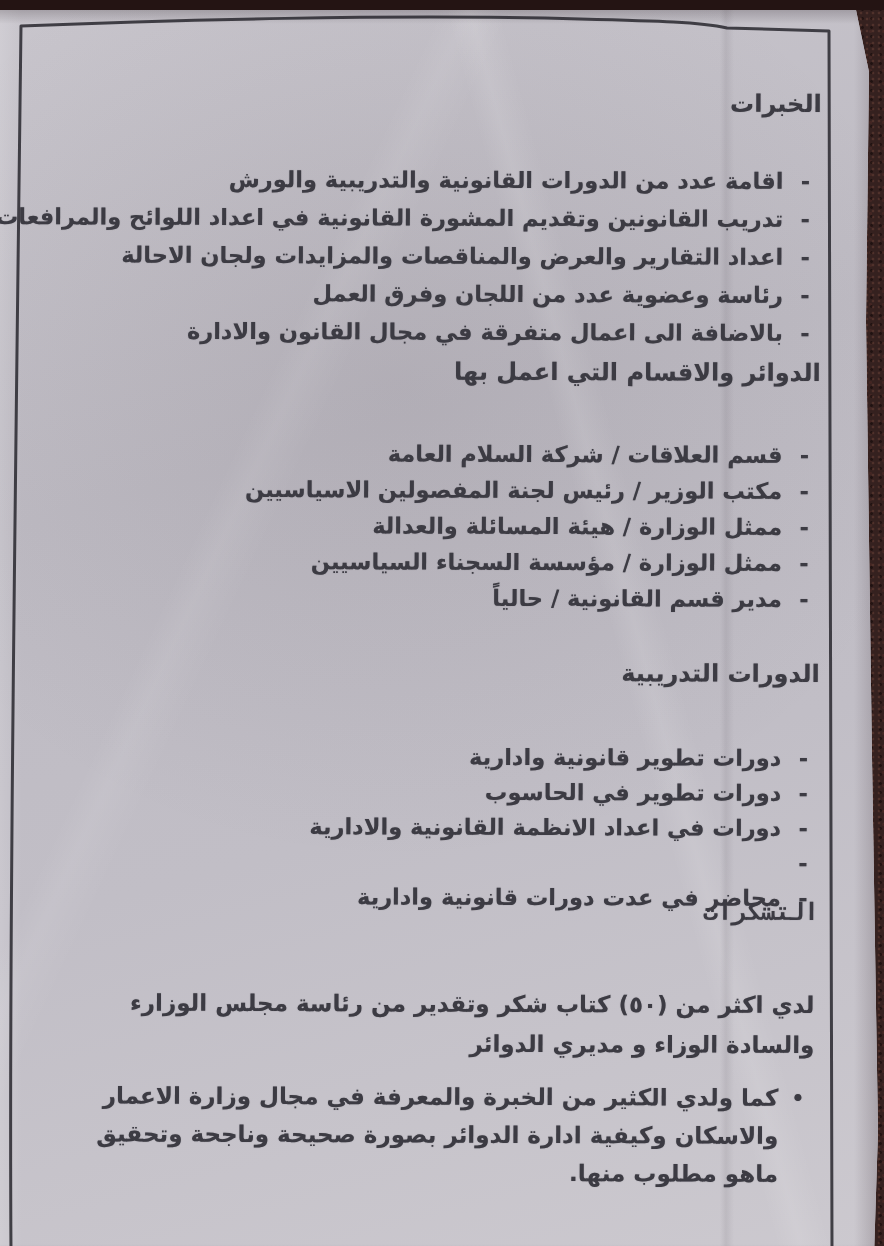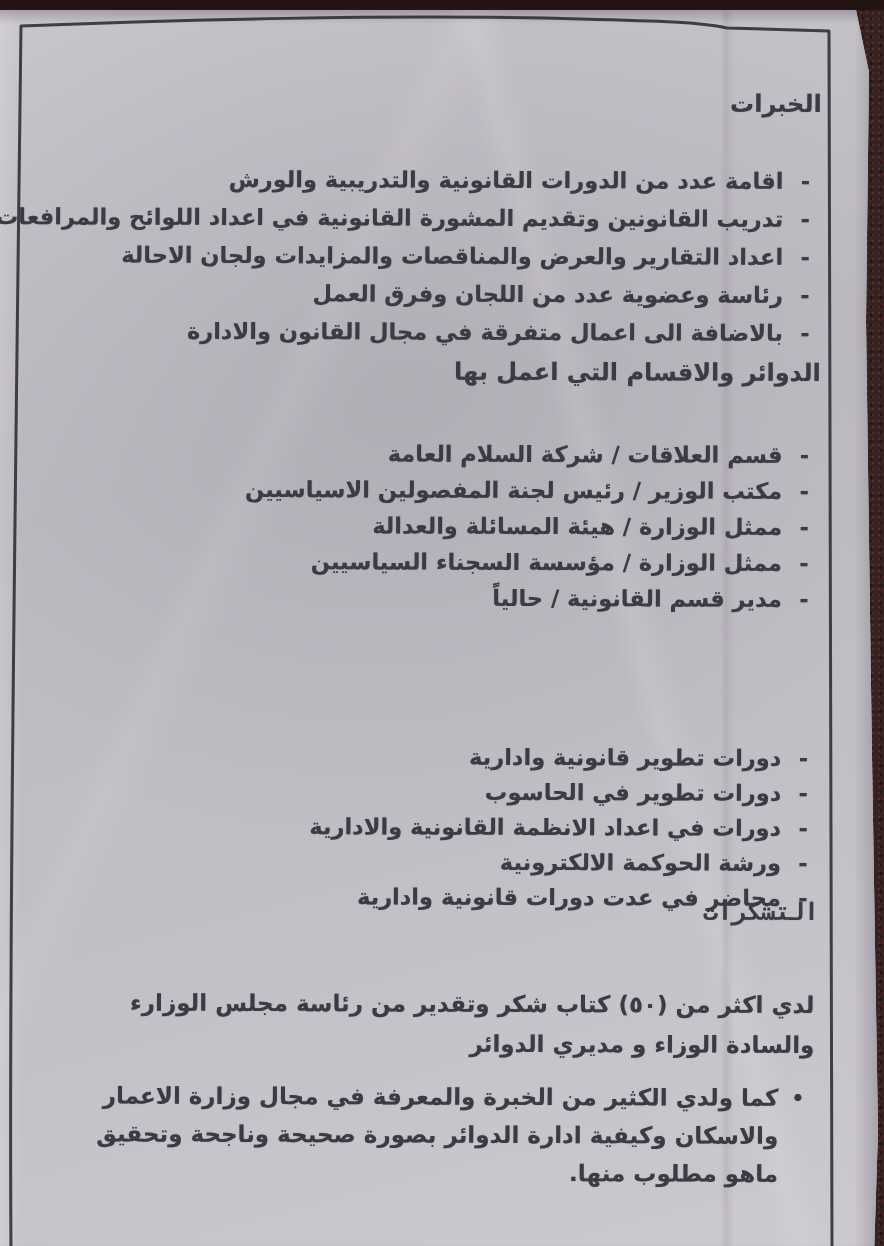--- a/index.html
+++ b/index.html
@@ -121,37 +121,37 @@
         <li>
           <span class="dash">-</span>
           <span class="txt">ممثل الوزارة / مؤسسة السجناء السياسيين</span>
         </li>
         <li>
           <span class="dash">-</span>
           <span class="txt">مدير قسم القانونية / حالياً</span>
         </li>
       </ul>
 
+      <div class="heading" id="h-train">الدورات التدريبية</div>
 
       <ul class="dash-list lh35" id="list-train">
         <li>
           <span class="dash">-</span>
           <span class="txt">دورات تطوير قانونية وادارية</span>
         </li>
         <li>
           <span class="dash">-</span>
           <span class="txt">دورات تطوير في الحاسوب</span>
         </li>
         <li>
           <span class="dash">-</span>
           <span class="txt">دورات في اعداد الانظمة القانونية والادارية</span>
         </li>
         <li>
           <span class="dash">-</span>
-          <span class="txt">ورشة الحوكمة الالكترونية</span>
         </li>
         <li>
           <span class="dash">-</span>
           <span class="txt">محاضر في عدت دورات قانونية وادارية</span>
         </li>
       </ul>
 
       <div class="heading" id="h-thanks">التشكرات</div>
 
       <p class="thanks-para" id="p-thanks">لدي اكثر من (٥٠) كتاب شكر وتقدير من رئاسة مجلس الوزارء والسادة الوزاء و مديري الدوائر</p>

